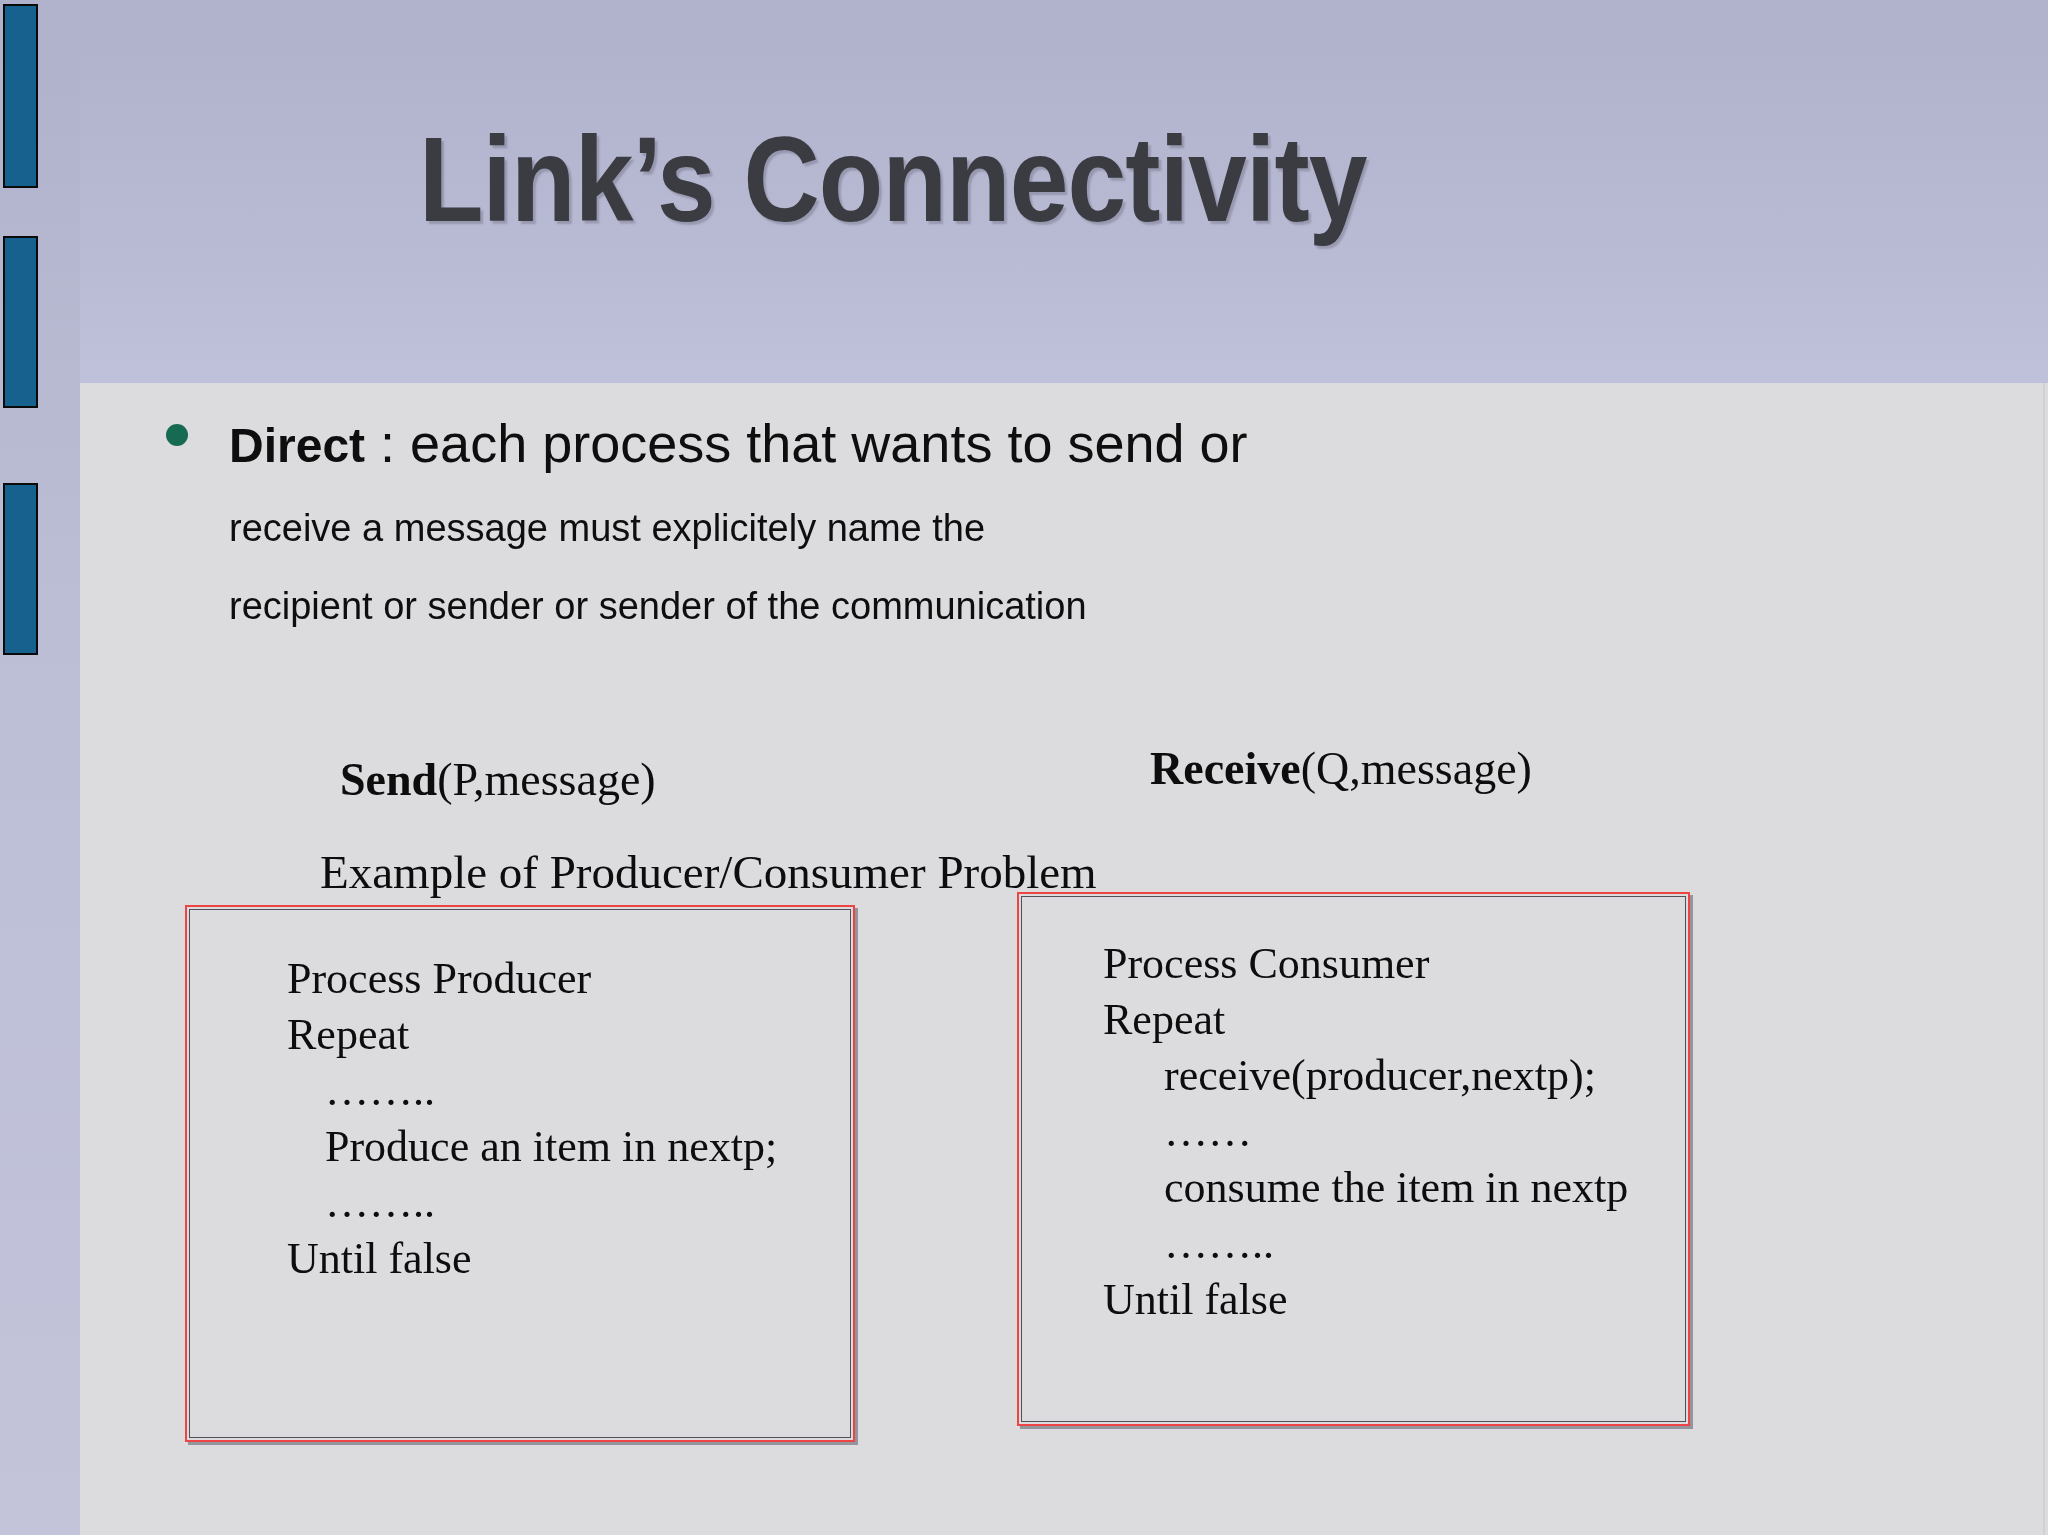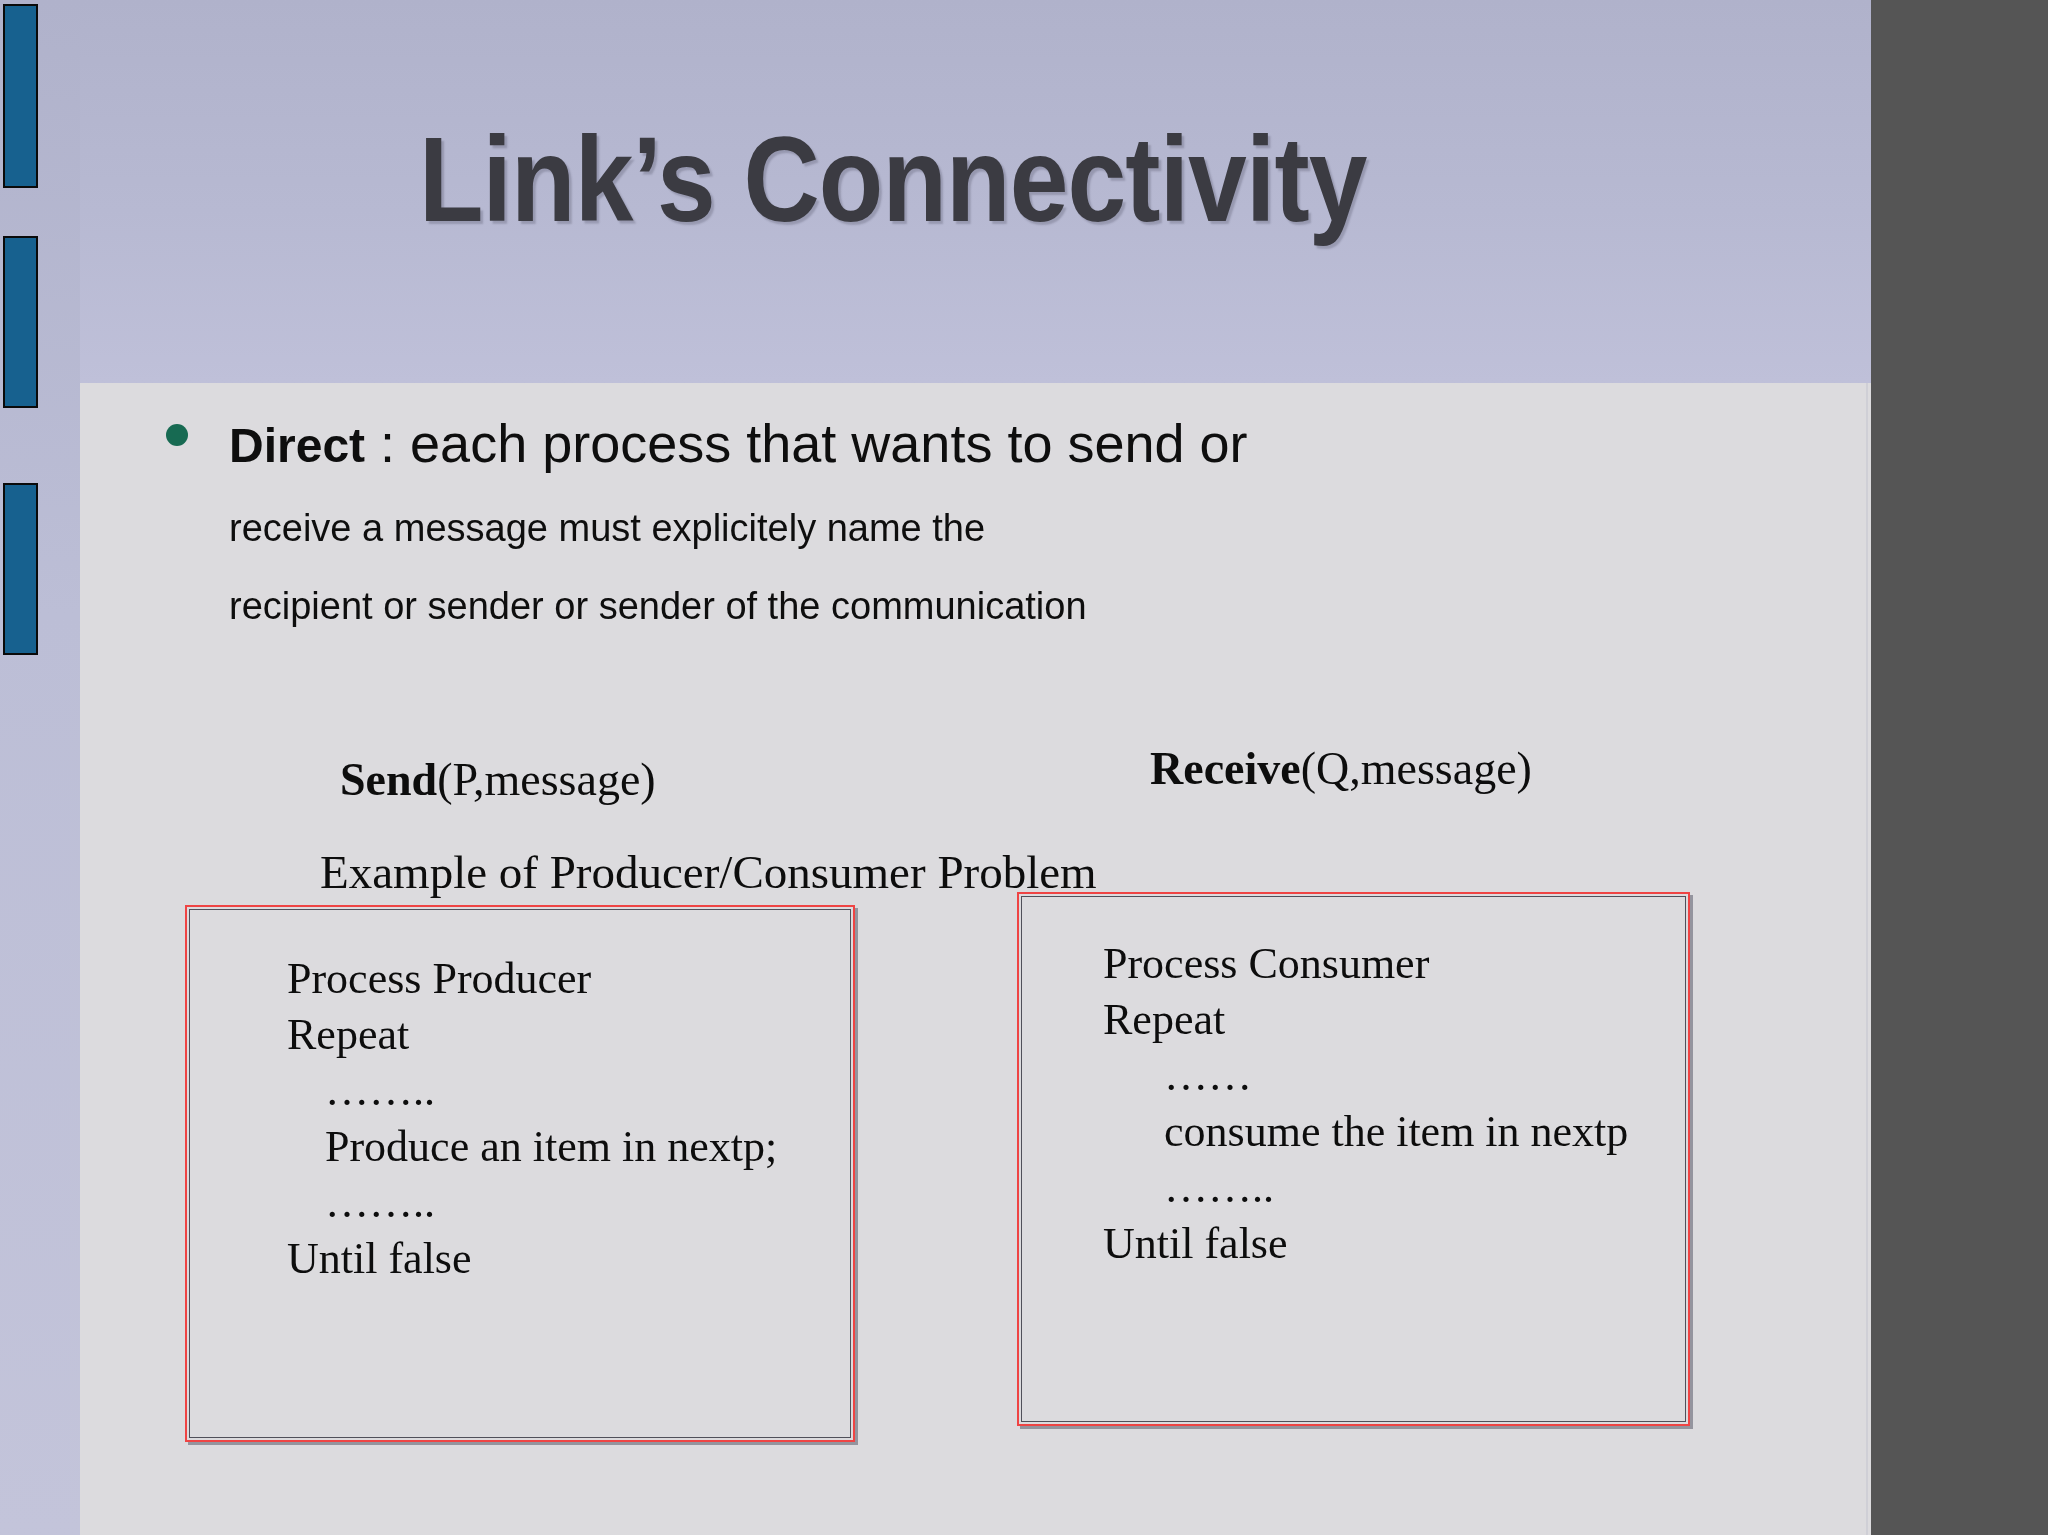--- a/index.html
+++ b/index.html
@@ -1,18 +1,18 @@
 <!DOCTYPE html>
 <html style="--band-lavender: #b7b9d2; --content-gray: #dcdbde; --accent-blue: #17618f; --bullet-green: #176a52; --title-charcoal: #3b3b42; --text-black: #0e0e0e;"><head>
 <meta charset="utf-8">
 <style>
   html,body{margin:0;padding:0;background:#555;}
   .slide{
     position:relative;
-    width:1871px;height:1535px;
+    width:2048px;height:1535px;
     background:var(--content-gray,#dcdbde);
     overflow:hidden;
     font-family:"Liberation Sans",sans-serif;
   }
   .top-band{
     position:absolute;left:0;top:0;width:2048px;height:383px;
     background:linear-gradient(180deg,#b0b2cb 0%,var(--band-lavender,#b7b9d2) 55%,#bfc0d9 100%);
   }
   .sidebar{
     position:absolute;left:0;top:0;width:80px;height:1535px;
@@ -103,20 +103,21 @@
       <div class="code-line">Repeat</div>
       <div class="code-line indent">……..</div>
       <div class="code-line indent">Produce an item in nextp;</div>
       <div class="code-line indent">……..</div>
       <div class="code-line">Until false</div>
     </div>
 
   <div class="code-box consumer-box">
       <div class="code-line">Process Consumer</div>
       <div class="code-line">Repeat</div>
+      <div class="code-line indent">receive(producer,nextp);</div>
       <div class="code-line indent">……</div>
       <div class="code-line indent">consume the item in nextp</div>
       <div class="code-line indent">……..</div>
       <div class="code-line">Until false</div>
     </div>
 
   <div class="right-edge"></div>
 
 </div>
 

